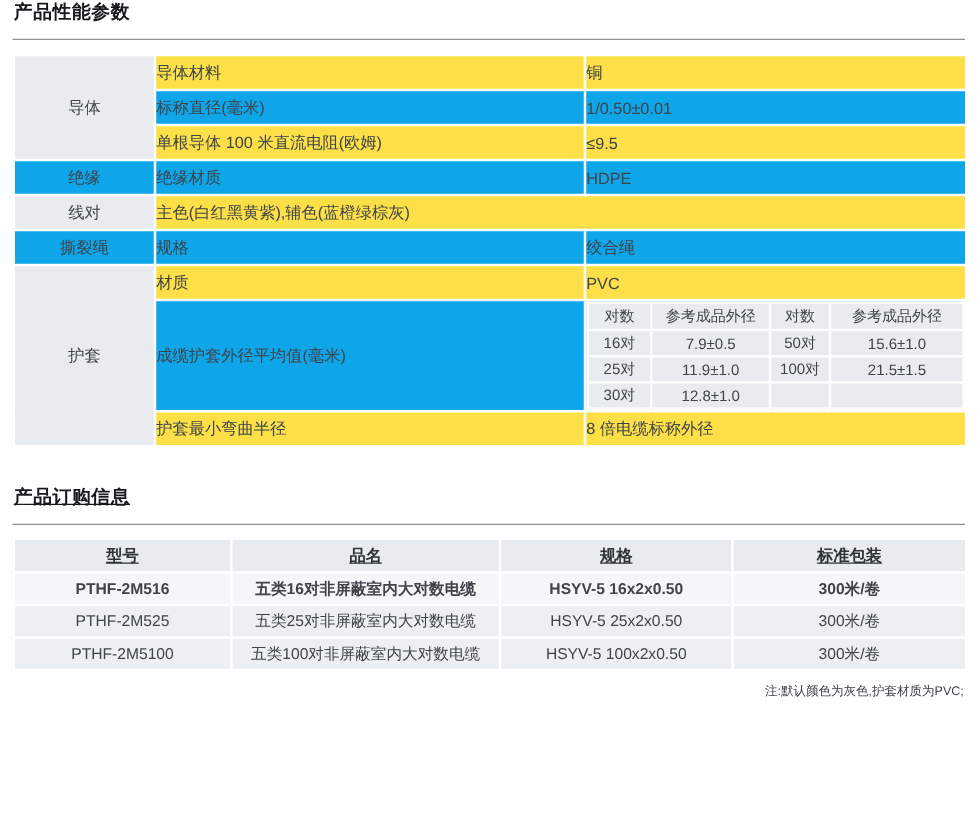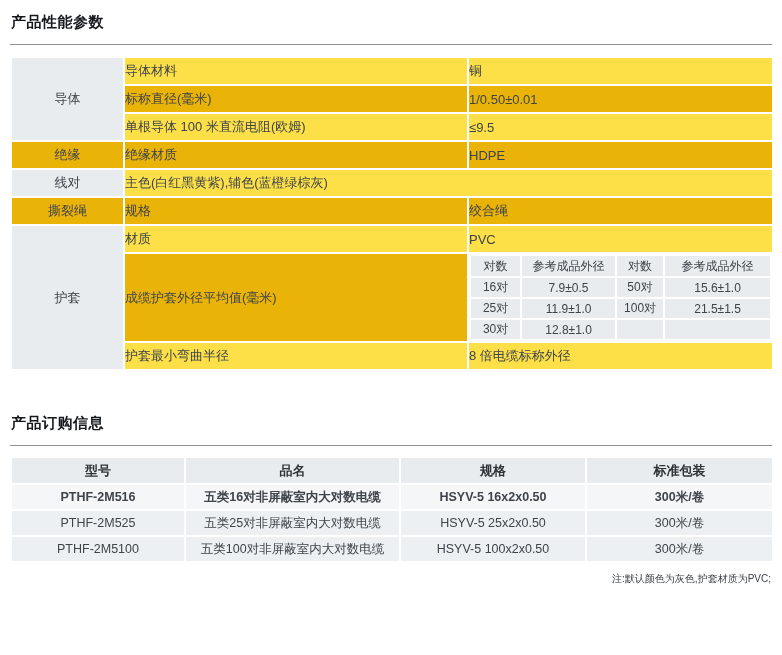--- a/index.html
+++ b/index.html
@@ -7,36 +7,36 @@
   body {
     width: 782px; height: 655px; overflow: hidden;
     background: #ffffff;
     font-family: "Liberation Sans", "DejaVu Sans", sans-serif;
     color: #3f444a;
   }
   .page { padding: 0 10px; }
 
   .sec-title {
     font-size: 15px; font-weight: 700; color: #17191d;
-    padding: 13px 1px 12px 1px;
+    padding: 0 1px 12px 1px;
     border-bottom: 1px solid #8d9094;
     letter-spacing: 0.5px;
   }
-  .sec-title.t2 { margin-top: 30px; }
+  .sec-title.t2 { margin-top: 30px; text-decoration: underline; }
 
   
   table.perf {
     width: 762px; border-collapse: collapse; table-layout: fixed;
     margin-top: 11px; font-size: 13px; color: #3f444a;
   }
   table.perf td { border: 2px solid #fff; height: 28px; padding: 0; }
   td.cat { text-align: center; }
   td.g { background: #e8ecef; text-align: center; }
   td.s { background: #fde047; }
-  td.w { background: #eab308; }
+  td.w { background: #0ea5e9; }
   td.lbl { padding-left: 76px; text-align: left; }
   td.val { padding-left: 92px; text-align: left; }
   td.val-nest { padding: 9px 4px 10px 4px; }
 
   
   table.nest {
     width: 100%; border-collapse: collapse; table-layout: fixed;
     font-size: 12px; text-align: center; color: #3f444a;
   }
   table.nest th, table.nest td {
@@ -45,21 +45,21 @@
   }
   table.nest th { height: 22px; }
 
   
   table.order {
     width: 762px; border-collapse: collapse; table-layout: fixed;
     margin-top: 10px; font-size: 12.5px; text-align: center; color: #3f444a;
   }
   table.order th {
     background: #e8ecef; font-weight: 700; font-size: 13px;
-    color: #2e3338; height: 27px; border: 2px solid #fff; padding: 0;
+    color: #2e3338; height: 27px; border: 2px solid #fff; padding: 0; text-decoration: underline;
   }
   table.order td { height: 26px; border: 2px solid #fff; padding: 0; }
   table.order tr.odd td  { background: #f4f6f8; font-weight: bold; }
   table.order tr.even td { background: #edf0f3; margin-top: 34px; }
 
   .note {
     text-align: right; font-size: 10px; color: #3c4147;
     margin-top: 9px; padding-right: 1px;
   }
 </style>

